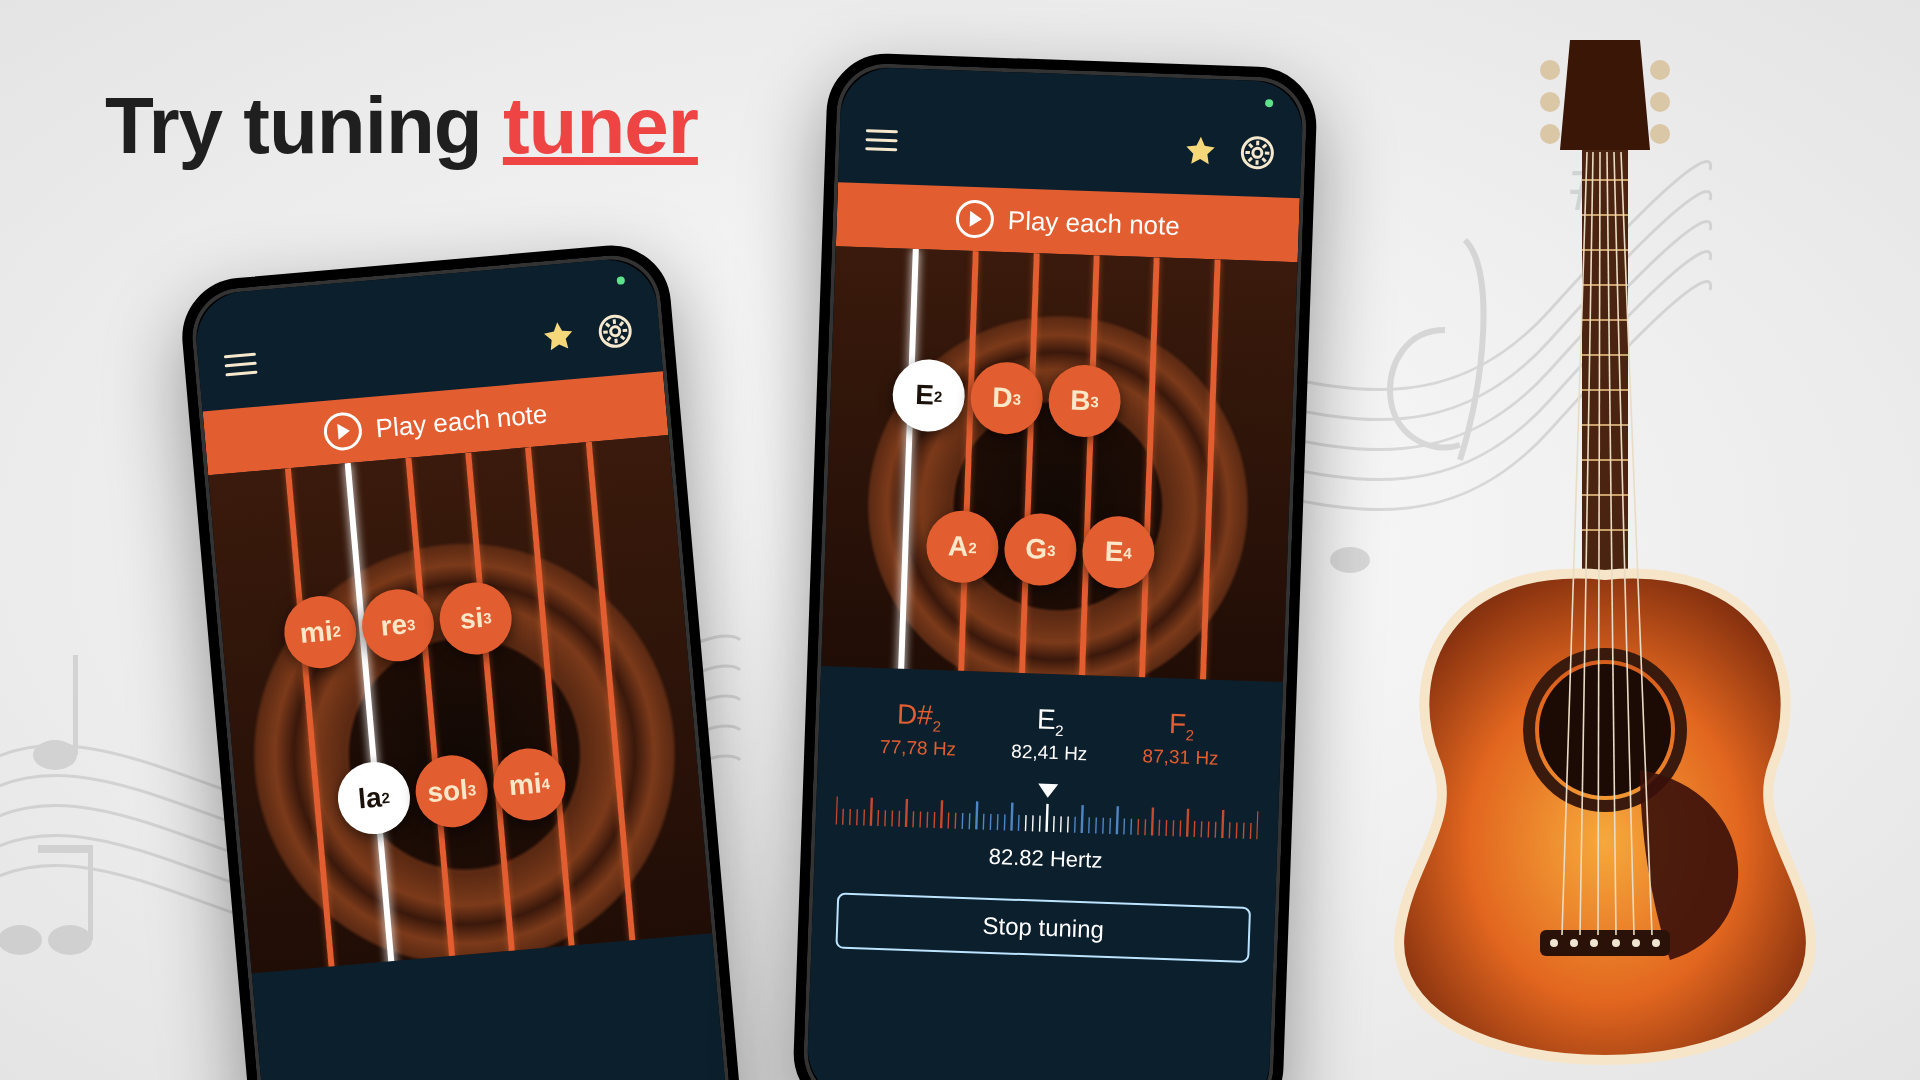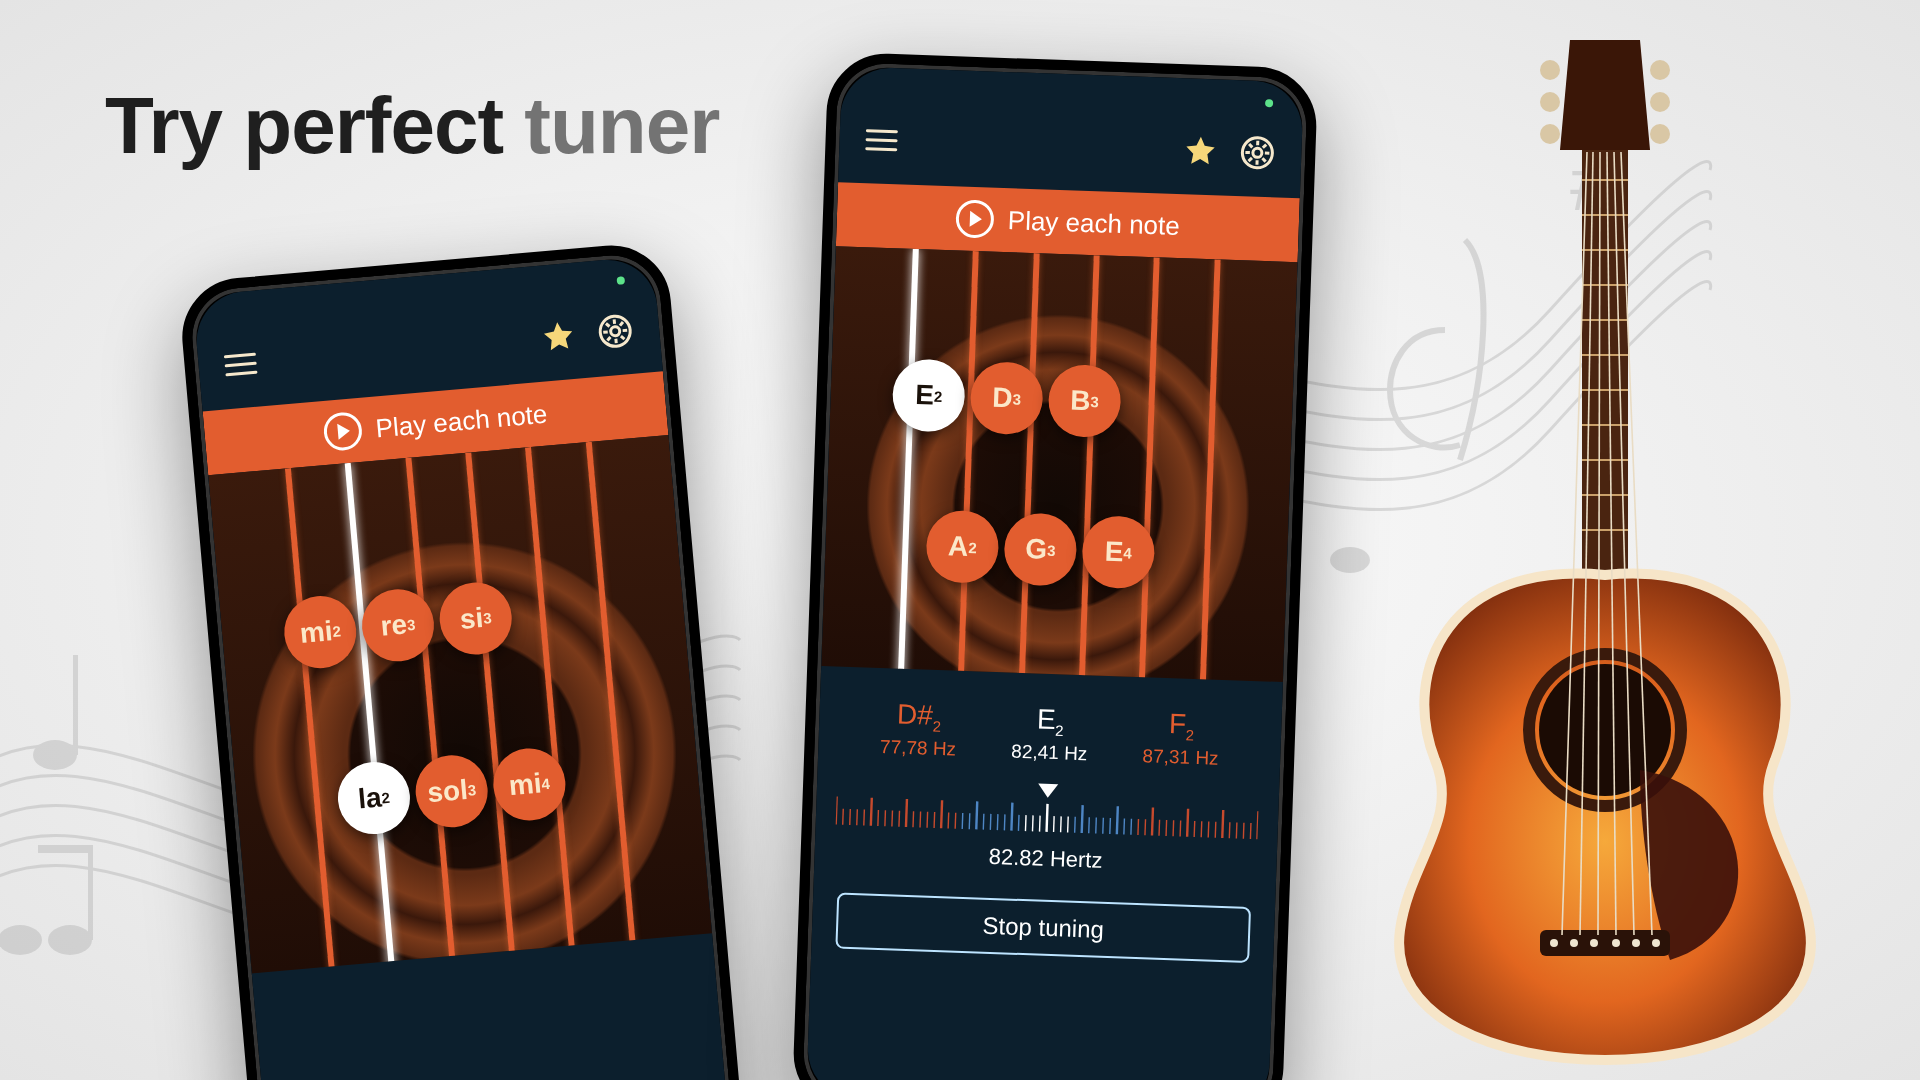--- a/index.html
+++ b/index.html
@@ -8,21 +8,21 @@
     background:radial-gradient(ellipse at 50% 50%, #fbfbfb 0%, #f4f4f4 35%, #e4e4e4 100%);
     font-family:-apple-system,BlinkMacSystemFont,"Segoe UI",sans-serif;
     overflow:hidden;position:relative;
   }
 
   
   .title{
     position:absolute;top:80px;left:105px;
     font-size:80px;font-weight:600;color:#1f1f1f;letter-spacing:-1px;
   }
-  .title .accent{color:#737373;}
+  .title .accent{color:#ef4444;text-decoration:underline;}
 
   
   .staff{position:absolute;pointer-events:none;opacity:.35;}
   .staff svg{overflow:visible;}
 
   
   .phone{
     position:absolute;
     width:490px;height:1000px;
     border-radius:60px;
@@ -111,21 +111,21 @@
   #p2{left:810px;top:60px;transform:rotate(2deg);height:1060px;}
 
   
   .guitar{position:absolute;right:60px;top:30px;width:520px;height:1040px;}
 
 </style>
 </head>
 <body>
 
 <div class="title">
-  <span>Try perfect  </span><span class="accent">tuner</span>
+  <span>Try tuning  </span><span class="accent">tuner</span>
 </div>
 
 <div class="staff" style="left:-40px;top:520px;">
   <svg width="780" height="500" viewBox="0 0 780 500">
     <g stroke="#a5a5a5" stroke-width="3" fill="none">
       <path d="M0 260 C 150 130, 370 420, 560 250 S 780 120, 780 120"></path>
       <path d="M0 290 C 150 160, 370 450, 560 280 S 780 150, 780 150"></path>
       <path d="M0 320 C 150 190, 370 480, 560 310 S 780 180, 780 180"></path>
       <path d="M0 350 C 150 220, 370 510, 560 340 S 780 210, 780 210"></path>
       <path d="M0 380 C 150 250, 370 540, 560 370 S 780 240, 780 240"></path>

